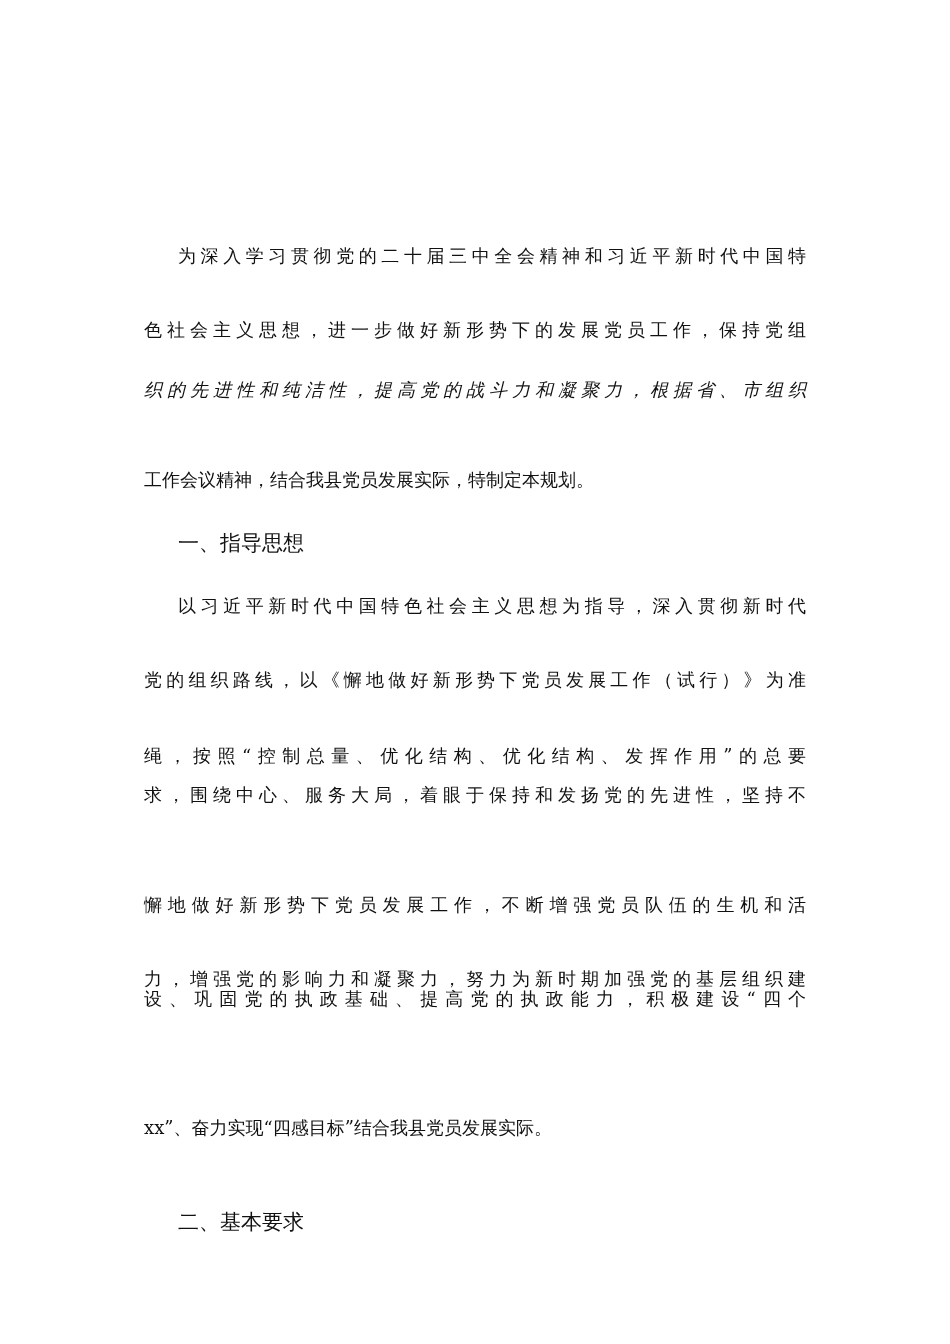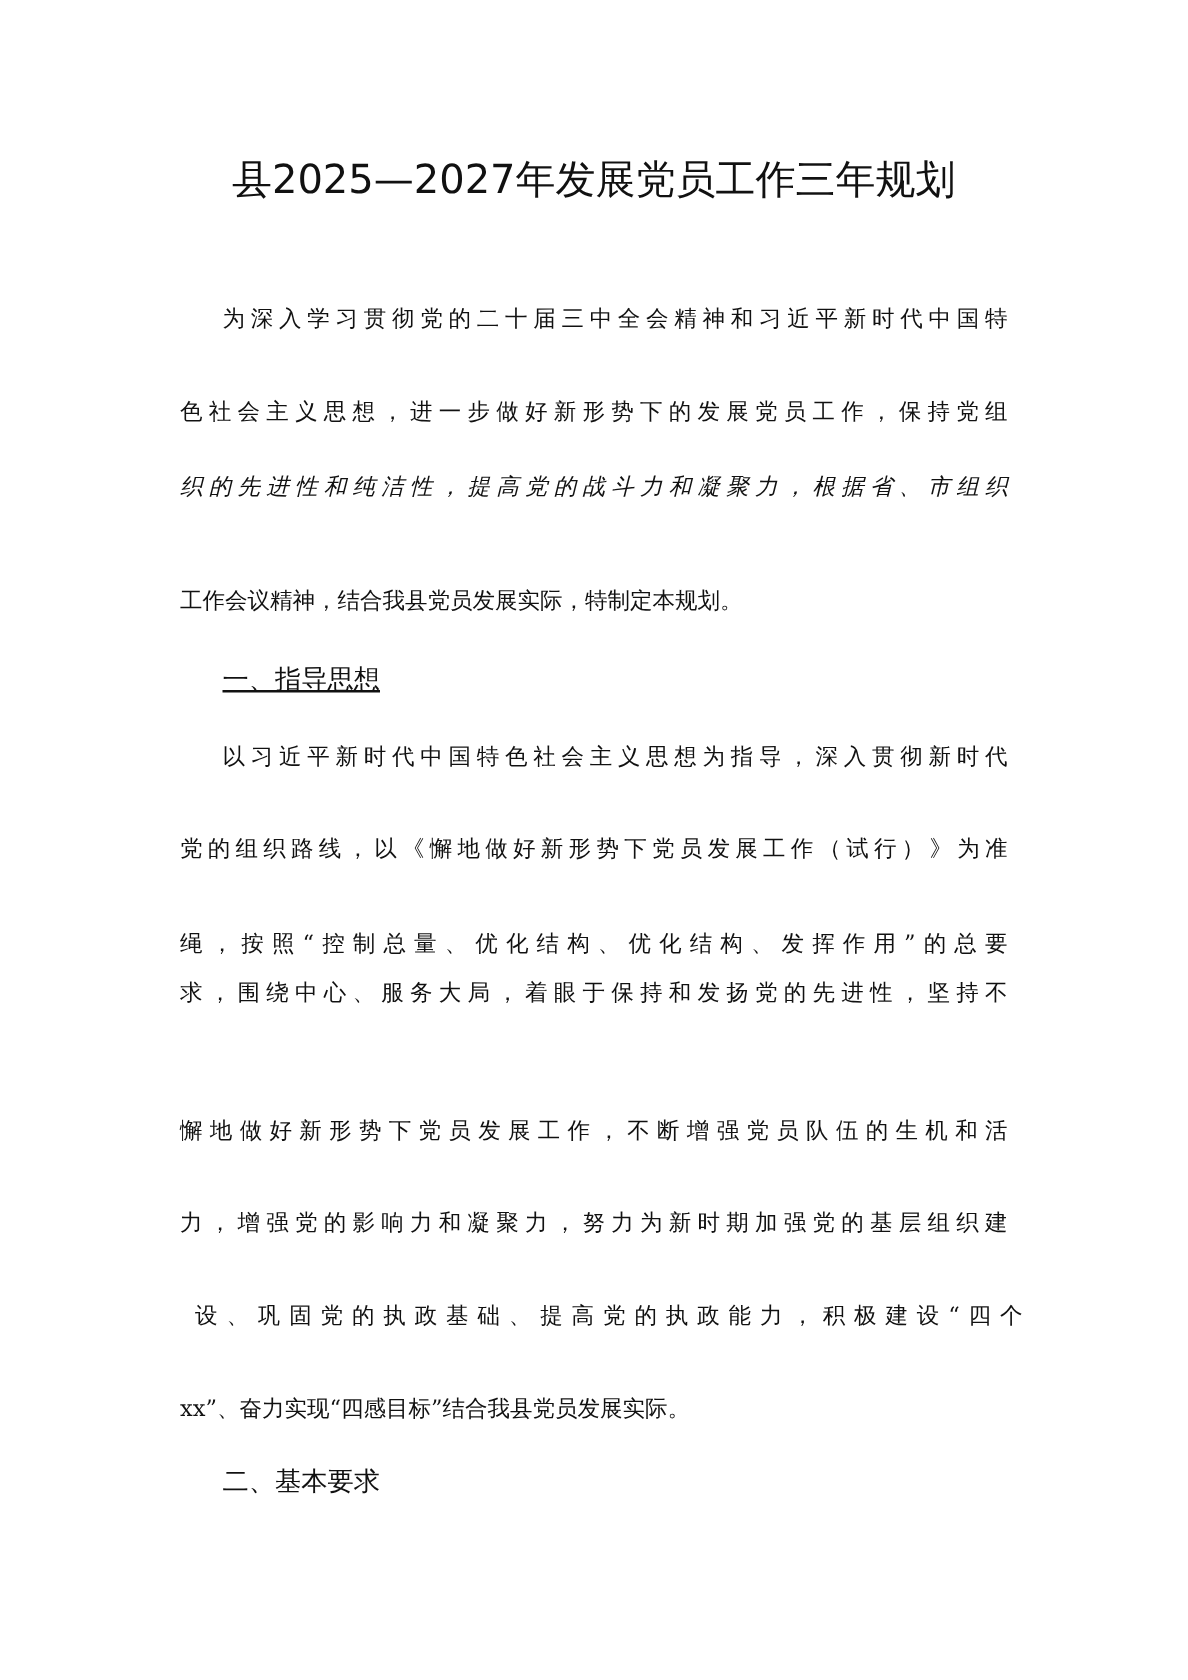--- a/index.html
+++ b/index.html
@@ -61,37 +61,36 @@
       line-height: 30px;
       white-space: nowrap;
       margin: 0;
     }
   </style>
 </head>
 <body>
 
 <div class="page">
 
-  <h1 class="title">县2025—2027年发展党员工作三年规划</h1>
 
   <div>
     <p class="line first" style="top:241px;">为深入学习贯彻党的二十届三中全会精神和习近平新时代中国特</p>
     <p class="line" style="top:315px;">色社会主义思想，进一步做好新形势下的发展党员工作，保持党组</p>
     <p class="line" style="top:375px;font-style:italic;">织的先进性和纯洁性，提高党的战斗力和凝聚力，根据省、市组织</p>
     <p class="line last" style="top:465px;font-family:Liberation Serif, serif;">工作会议精神，结合我县党员发展实际，特制定本规划。</p>
   </div>
 
-  <p class="heading" style="top:528px;text-decoration:underline;">一、指导思想</p>
+  <p class="heading" style="top:528px;">一、指导思想</p>
 
   <div>
     <p class="line first" style="top:591px;">以习近平新时代中国特色社会主义思想为指导，深入贯彻新时代</p>
     <p class="line" style="top:665px;">党的组织路线，以《懈地做好新形势下党员发展工作（试行）》为准</p>
     <p class="line" style="top:741px;">绳，按照“控制总量、优化结构、优化结构、发挥作用”的总要</p>
     <p class="line" style="top:780px;">求，围绕中心、服务大局，着眼于保持和发扬党的先进性，坚持不</p>
     <p class="line" style="top:890px;">懈地做好新形势下党员发展工作，不断增强党员队伍的生机和活</p>
     <p class="line" style="top:964px;">力，增强党的影响力和凝聚力，努力为新时期加强党的基层组织建</p>
-    <p class="line" style="top:1038px;margin-left:12px;">设、巩固党的执政基础、提高党的执政能力，积极建设“四个</p>
+    <p class="line" style="top:984px;">设、巩固党的执政基础、提高党的执政能力，积极建设“四个</p>
     <p class="line last" style="top:1113px;">xx”、奋力实现“四感目标”结合我县党员发展实际。</p>
   </div>
 
-  <p class="heading" style="top:1170px;">二、基本要求</p>
+  <p class="heading" style="top:1207px;">二、基本要求</p>
 
 </div>
 
 </body></html>

